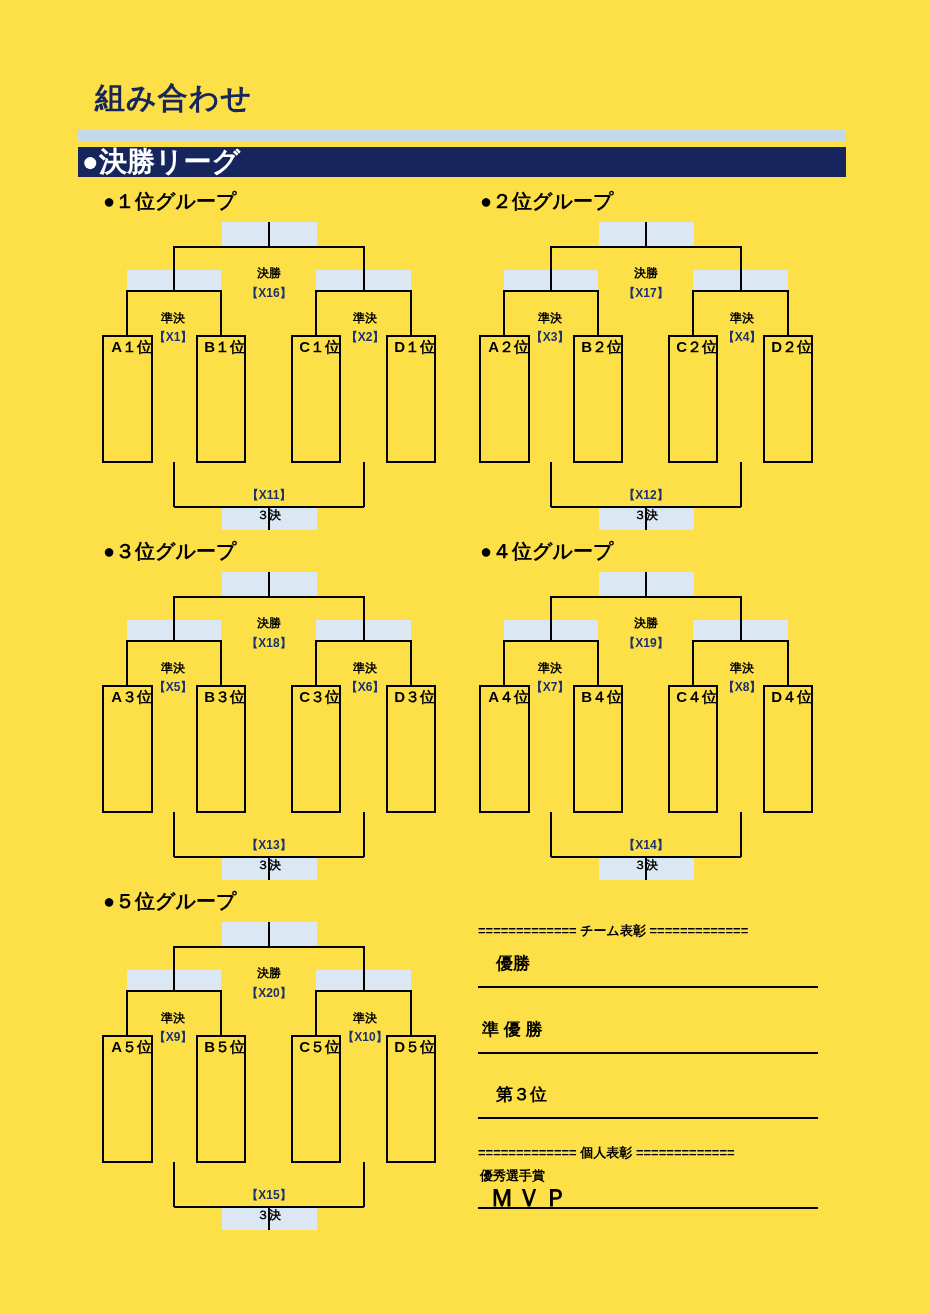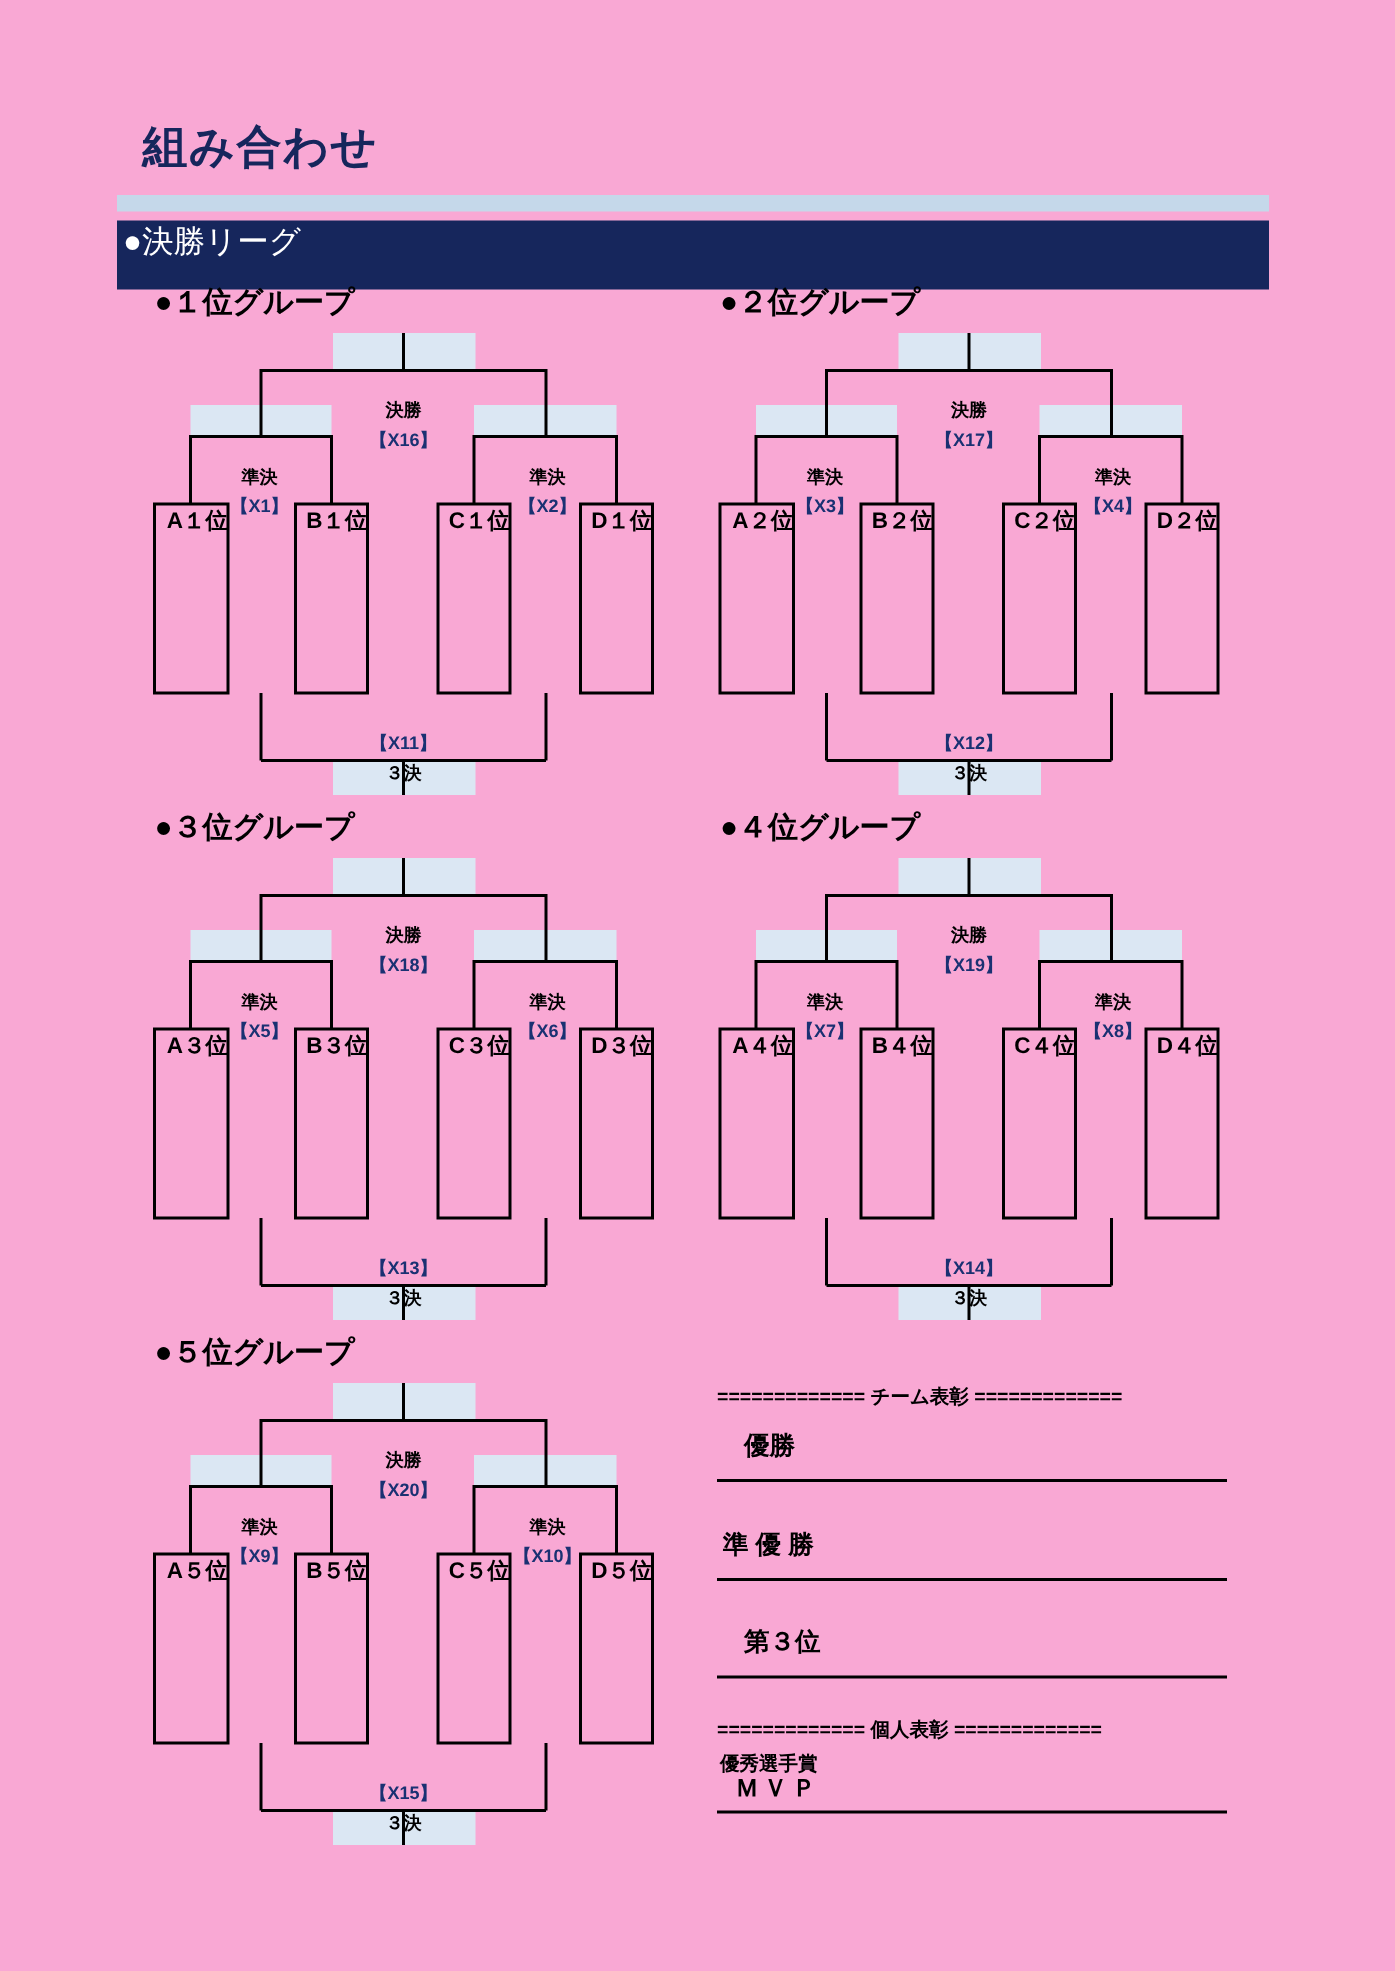--- a/index.html
+++ b/index.html
@@ -1,26 +1,26 @@
 <!DOCTYPE html>
 <html style="--navy: #16265c; --codeblue: #1a3172; --highlight: #dbe7f3; --barlight: #c5d8ea;"><head>
 <meta charset="utf-8">
 <style>
   html,body{margin:0;padding:0;background:#fff;}
   body{font-family:"Liberation Sans","DejaVu Sans",sans-serif;color:#000;}
-  #page{position:relative;width:930px;height:1314px;background:#f9a8d4;overflow:hidden;}
+  #page{position:relative;width:930px;height:1314px;background:#fde047;overflow:hidden;}
 
   
   .page-title{position:absolute;left:95px;top:78px;font-size:30px;font-weight:bold;
     color:var(--navy);letter-spacing:1px;white-space:nowrap;}
   .page-subtitle{position:absolute;right:80px;top:108px;font-size:14px;font-weight:bold;
     color:var(--navy);white-space:nowrap;}
   .bar-light{position:absolute;left:78px;top:130px;width:768px;height:11px;background:var(--barlight);}
-  .bar-navy{position:absolute;left:78px;top:147px;width:768px;height:46px;background:var(--navy);
-    color:#fff;font-size:21px;font-weight:normal;line-height:29px;padding-left:4px;box-sizing:border-box;
+  .bar-navy{position:absolute;left:78px;top:147px;width:768px;height:30px;background:var(--navy);
+    color:#fff;font-size:28px;font-weight:bold;line-height:29px;padding-left:4px;box-sizing:border-box;
     white-space:nowrap;}
 
   
   .group{position:absolute;width:350px;height:346px;}
   .g0{left:95px;top:188px}
   .g1{left:472px;top:188px}
   .g2{left:95px;top:538px}
   .g3{left:472px;top:538px}
   .g4{left:95px;top:888px}
 
@@ -55,21 +55,21 @@
     font-weight:bold;white-space:nowrap;overflow:hidden;}
   .aw-ind-header{position:absolute;left:0;top:224px;width:100%;text-align:left;font-size:13px;
     font-weight:bold;white-space:nowrap;overflow:hidden;}
   .aw-item{position:absolute;font-size:17px;font-weight:600;white-space:nowrap;}
   .aw-champion{left:18px;top:32px}
   .aw-runnerup{left:4px;top:98px}
   .aw-third{left:18px;top:163px}
   .aw-line{position:absolute;left:0;width:100%;height:2px;background:#000;}
   .line1{top:66px}.line2{top:132px}.line3{top:197px}.line4{top:287px}
   .aw-mvp-caption{position:absolute;left:2px;top:247px;font-size:13px;font-weight:600;white-space:nowrap;}
-  .aw-mvp{position:absolute;left:12px;top:262px;font-size:16px;font-weight:600;letter-spacing:3px;white-space:nowrap;}
+  .aw-mvp{position:absolute;left:12px;top:262px;font-size:24px;font-weight:600;letter-spacing:3px;white-space:nowrap;}
 </style>
 </head>
 <body>
 
 <div id="page">
 
   <div class="page-title">組み合わせ</div>
   <div class="bar-light"></div>
   <div class="bar-navy">●決勝リーグ</div>
 

